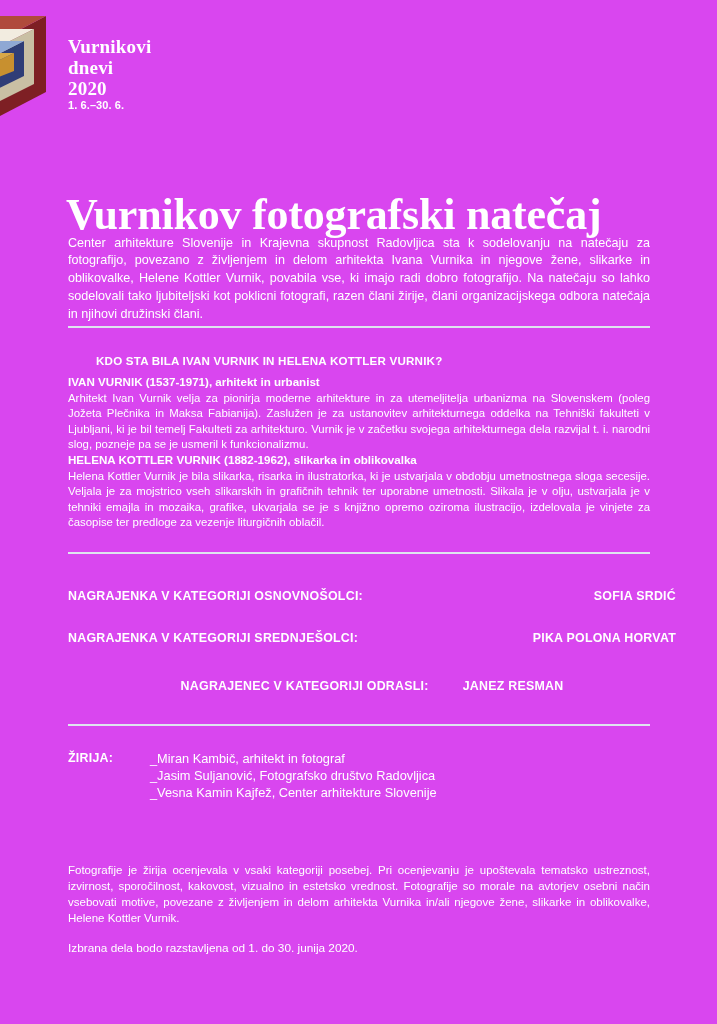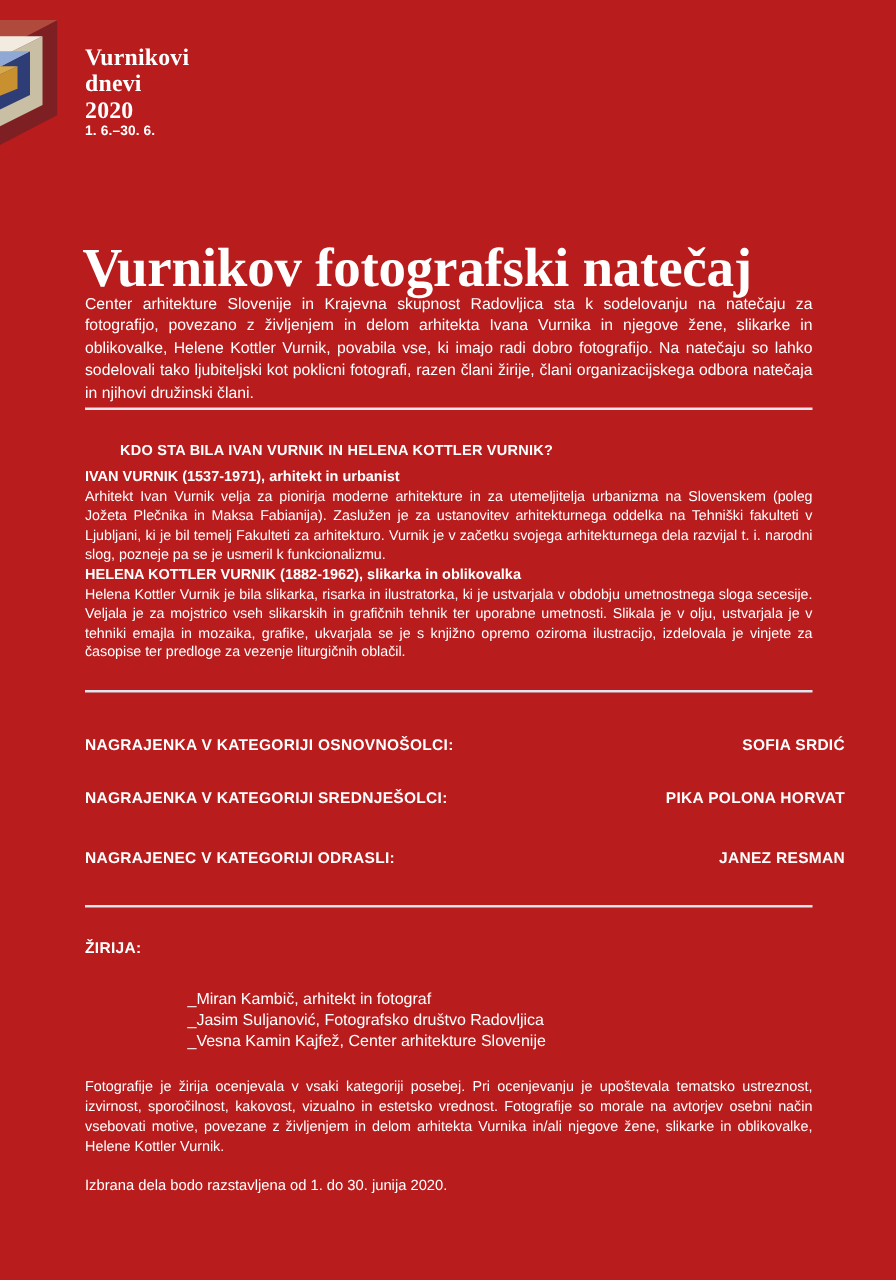--- a/index.html
+++ b/index.html
@@ -127,21 +127,21 @@
     display: flex;
     justify-content: space-between;
     align-items: baseline;
     font-weight: bold;
     font-size: 12.4px;
     letter-spacing: 0.25px;
     gap: 34px;
   }
   .winner-row.w1 { top: 589px; }
   .winner-row.w2 { top: 631px; }
-  .winner-row.w3 { top: 679px; }
+  .winner-row.w3 { top: 679px; justify-content: center; }
   .winner-row .w-name { text-align: right; }
 
   
   .jury {
     position: absolute;
     left: 68px;
     top: 750px;
     width: 600px;
     display: flex;
     align-items: flex-start;
@@ -150,41 +150,40 @@
     font-weight: bold;
     font-size: 12.4px;
     letter-spacing: 0.25px;
     width: 82px;
     flex: 0 0 82px;
     padding-top: 1px;
   }
   .jury .jury-list {
     font-size: 12.8px;
     line-height: 1.33;
-    margin-top: 40px;
   }
   .jury .jury-item { display: block; white-space: nowrap; }
 
   
   .note {
     top: 850px;
     font-size: 11.5px;
     line-height: 1.42;
     text-align: justify;
   }
   .exhibit {
     top: 928px;
     font-size: 11.8px;
     line-height: 1.4;
   }
 </style>
 </head>
 <body>
 
-<div id="poster" style="background: #b91c1c; color: rgb(255, 255, 255);">
+<div id="poster" style="background: #d946ef; color: rgb(255, 255, 255);">
 
   <div class="logo-wrap">
     <svg class="logo-svg" width="92" height="122" viewBox="0 0 92 122" xmlns="http://www.w3.org/2000/svg">
 
       <polygon points="46,24 92,0 92,76 46,100" fill="#7e1f24"></polygon>
 
       <polygon points="0,0 92,0 46,24 0,24" fill="#b04a3c"></polygon>
       <polygon points="0,24 46,24 46,100 0,100" fill="#7e1f24"></polygon>
 
       <polygon points="38,34 80,13 80,68 38,89" fill="#c9bfa4"></polygon>

